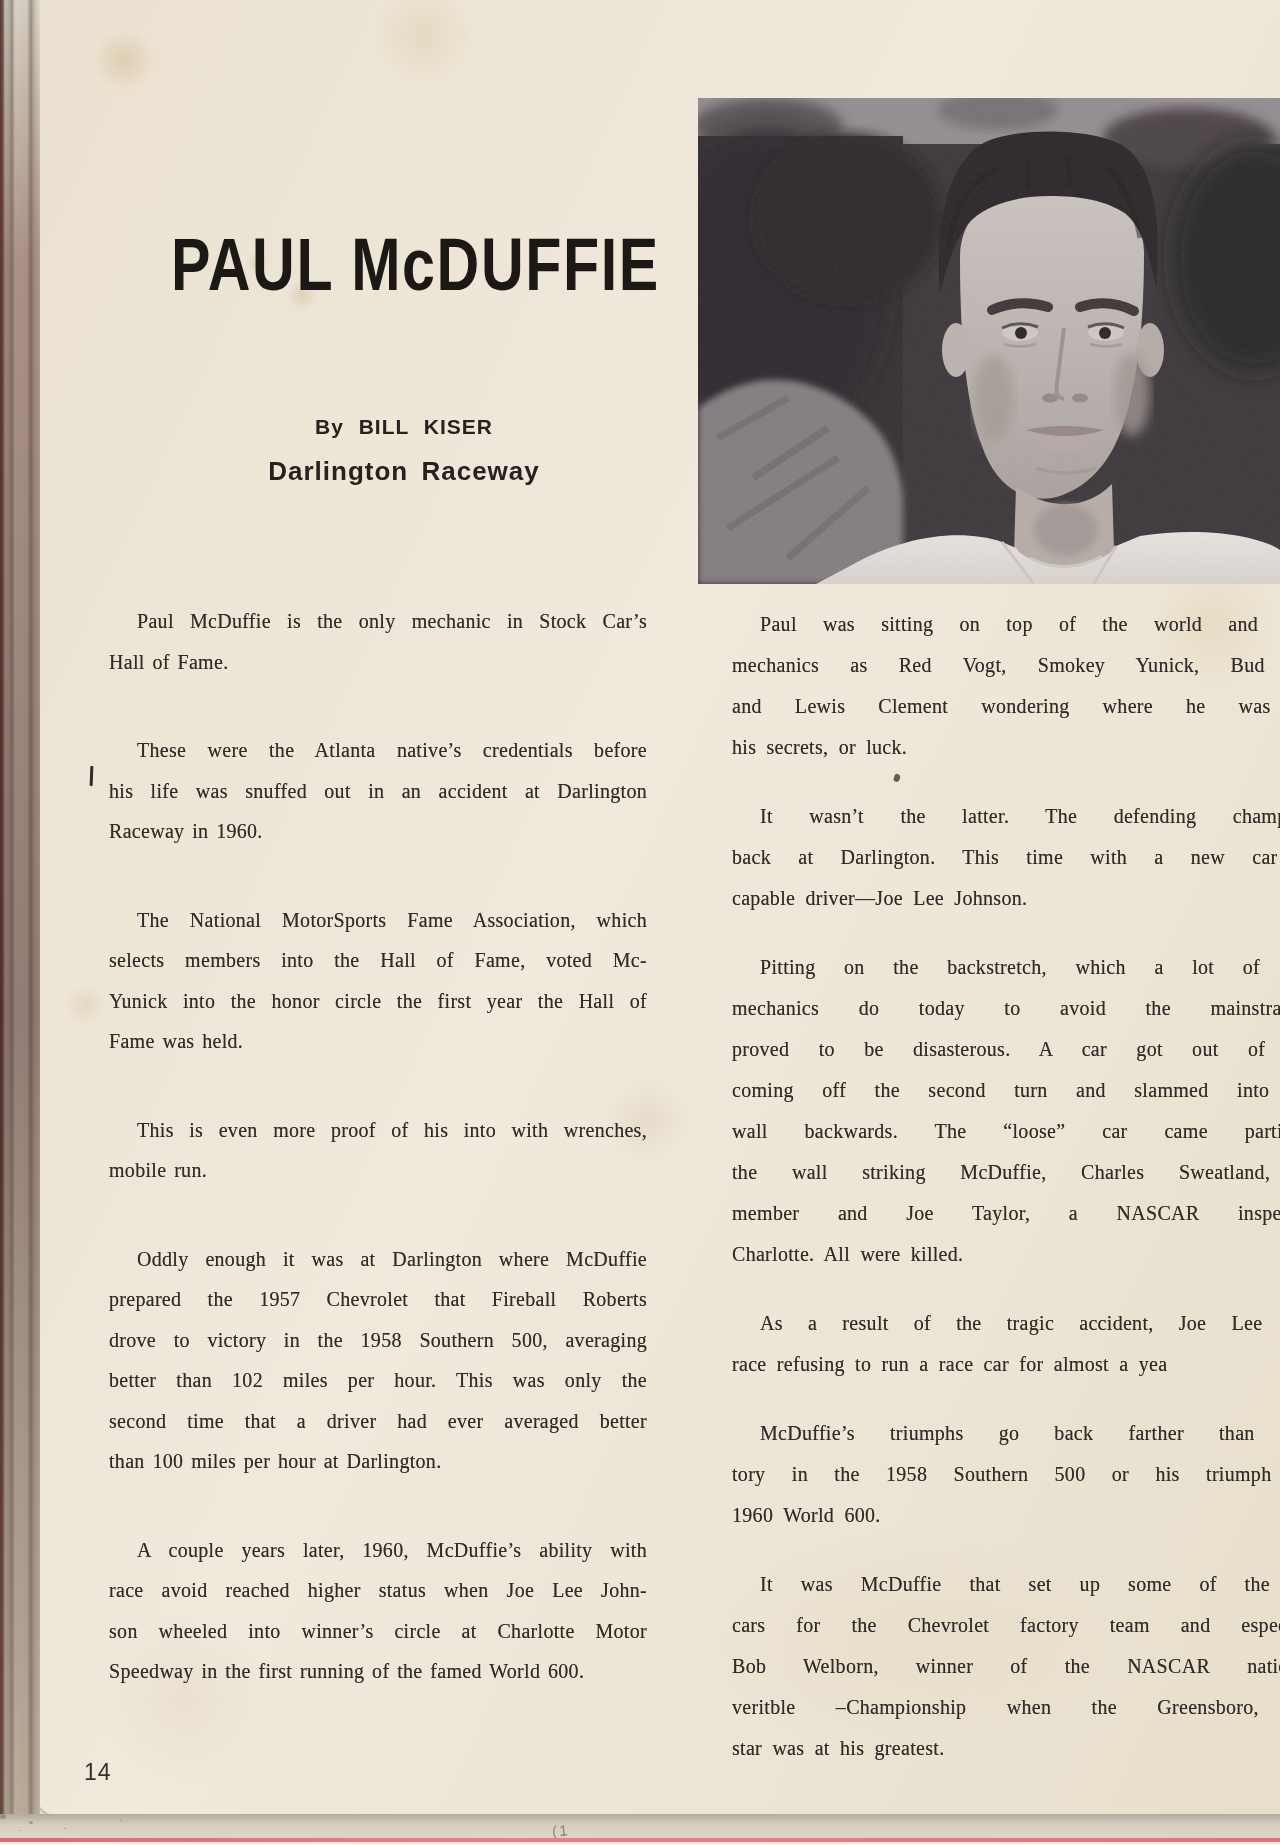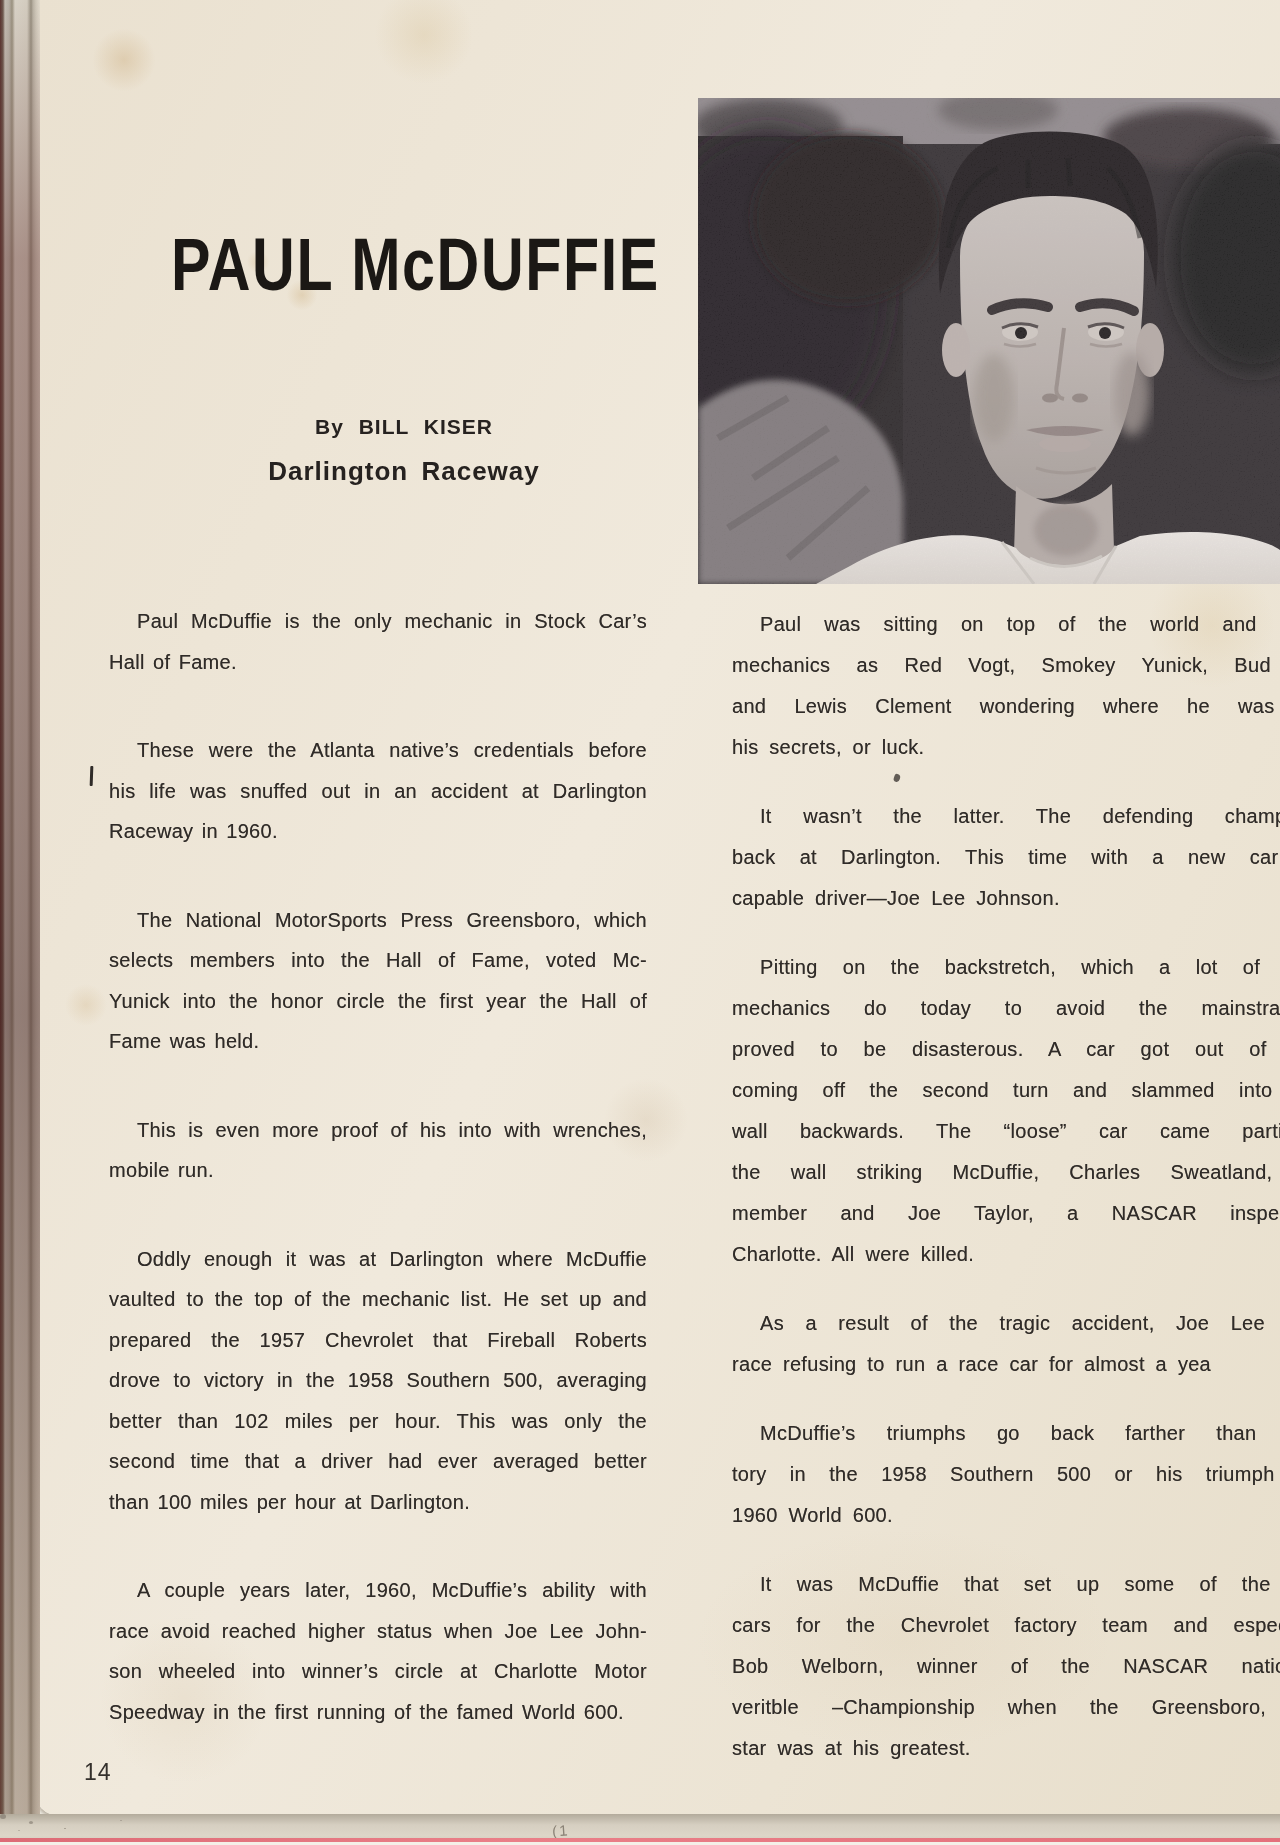--- a/index.html
+++ b/index.html
@@ -71,20 +71,21 @@
   .col{position:absolute;color:#2f2b28;font-size:20px;}
   .col-left{left:75px;top:601px;width:538px;line-height:40.5px;}
   .col-right{left:698px;top:604px;width:582px;line-height:41px;}
   .col .para{margin:0;}
   .col-left .para + .para{margin-top:48px;}
   .col-right .para + .para{margin-top:28px;}
   .line{
     text-align:justify;text-align-last:justify;
     letter-spacing:.3px;word-spacing:2.5px;
     text-shadow:0 0 .4px rgba(40,35,30,.55);
+    font-family:Liberation Serif, serif;
   }
   .col-right .line{word-spacing:5px;}
   .line.first{text-indent:28px;}
   .line.lastline{text-align-last:left;}
   
   .page-number{
     position:absolute;left:50px;top:1759px;font-size:23px;color:#34302c;
     letter-spacing:1px;
     text-align:center;
   }
@@ -119,32 +120,31 @@
       <div class="para">
         <div class="line first">Paul McDuffie is the only mechanic in Stock Car’s</div>
         <div class="line lastline">Hall of Fame.</div>
       </div>
       <div class="para">
         <div class="line first">These were the Atlanta native’s credentials before</div>
         <div class="line">his life was snuffed out in an accident at Darlington</div>
         <div class="line lastline">Raceway in 1960.</div>
       </div>
       <div class="para">
-        <div class="line first">The National MotorSports Press Greensboro, which</div>
+        <div class="line first">The National MotorSports Fame Association, which</div>
         <div class="line">selects members into the Hall of Fame, voted Mc-</div>
         <div class="line">Yunick into the honor circle the first year the Hall of</div>
         <div class="line lastline">Fame was held.</div>
       </div>
       <div class="para">
         <div class="line first">This is even more proof of his into with wrenches,</div>
         <div class="line lastline">mobile run.</div>
       </div>
       <div class="para">
         <div class="line first">Oddly enough it was at Darlington where McDuffie</div>
-        <div class="line">vaulted to the top of the mechanic list. He set up and</div>
         <div class="line">prepared the 1957 Chevrolet that Fireball Roberts</div>
         <div class="line">drove to victory in the 1958 Southern 500, averaging</div>
         <div class="line">better than 102 miles per hour. This was only the</div>
         <div class="line">second time that a driver had ever averaged better</div>
         <div class="line lastline">than 100 miles per hour at Darlington.</div>
       </div>
       <div class="para">
         <div class="line first">A couple years later, 1960, McDuffie’s ability with</div>
         <div class="line">race avoid reached higher status when Joe Lee John-</div>
         <div class="line">son wheeled into winner’s circle at Charlotte Motor</div>

